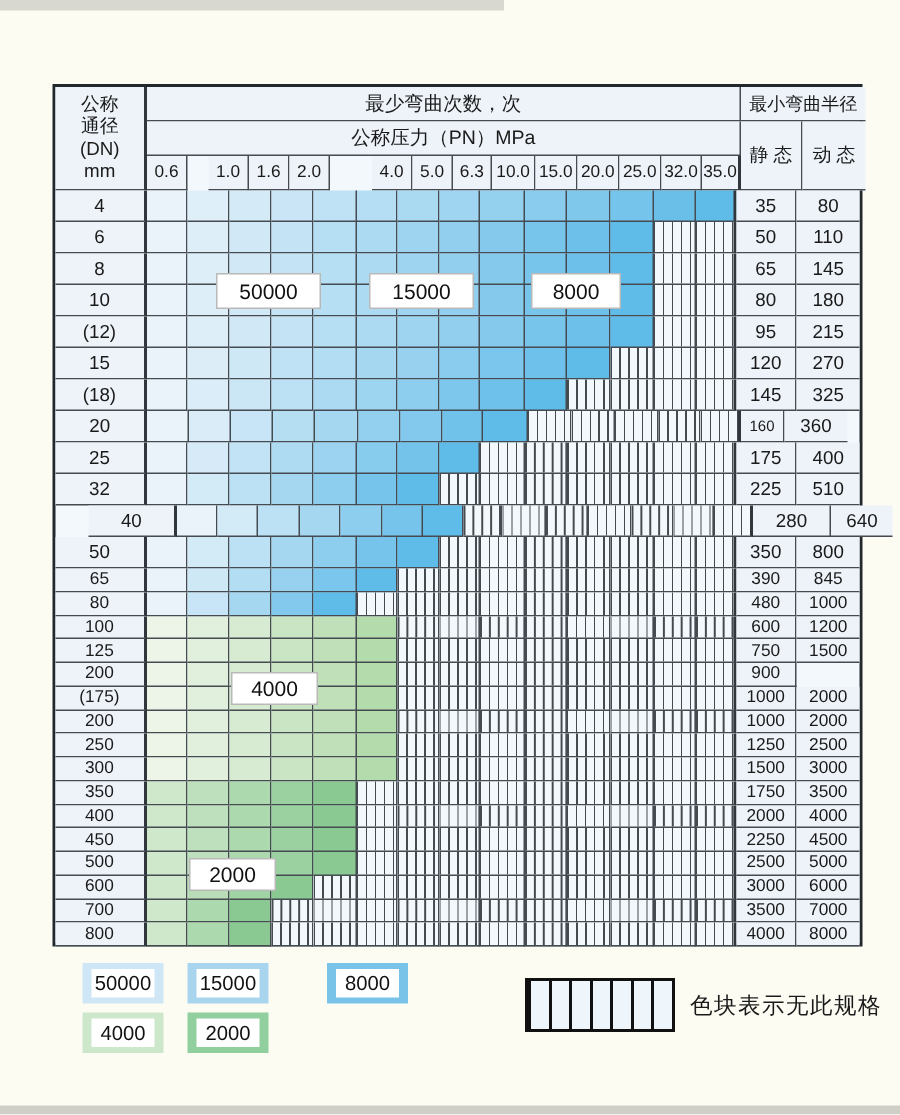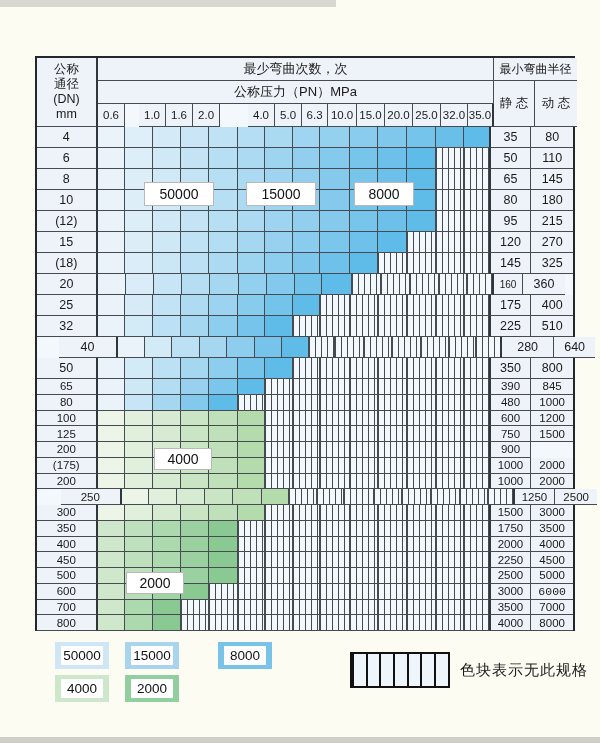--- a/index.html
+++ b/index.html
@@ -434,21 +434,21 @@
           <div class="cell c-hatch" style="width: 27px;"></div>
           <div class="cell c-hatch" style="width: 30px;"></div>
           <div class="cell c-hatch" style="width: 29px;"></div>
           <div class="cell c-hatch" style="width: 29px;"></div>
           <div class="cell c-hatch" style="width: 29px;"></div>
           <div class="cell c-hatch" style="width: 28px;"></div>
           <div class="cell c-last c-hatch" style="width: 27px;"></div>
           <div class="cell c-num" style="width: 41px; font-size: 11.5px;">1000</div>
           <div class="cell c-num c-end" style="width: 42px; font-size: 11.5px;">2000</div>
         </div>
-        <div class="trow" style="height: 15.75px; padding-left: 24px;">
+        <div class="trow" style="height: 15.75px;">
           <div class="cell c-dn" style="width: 61px; font-size: 11.5px;">250</div>
           <div class="cell" style="width: 28px; background: rgb(237, 245, 233);"></div>
           <div class="cell" style="width: 28px; background: rgb(225, 240, 221);"></div>
           <div class="cell" style="width: 28px; background: rgb(214, 235, 209);"></div>
           <div class="cell" style="width: 28px; background: rgb(202, 229, 196);"></div>
           <div class="cell" style="width: 29px; background: rgb(191, 224, 184);"></div>
           <div class="cell" style="width: 28px; background: rgb(179, 219, 172);"></div>
           <div class="cell c-hatch" style="width: 28px;"></div>
           <div class="cell c-hatch" style="width: 27px;"></div>
           <div class="cell c-hatch" style="width: 30px;"></div>
@@ -565,21 +565,21 @@
           <div class="cell c-hatch" style="width: 28px;"></div>
           <div class="cell c-hatch" style="width: 28px;"></div>
           <div class="cell c-hatch" style="width: 27px;"></div>
           <div class="cell c-hatch" style="width: 30px;"></div>
           <div class="cell c-hatch" style="width: 29px;"></div>
           <div class="cell c-hatch" style="width: 29px;"></div>
           <div class="cell c-hatch" style="width: 29px;"></div>
           <div class="cell c-hatch" style="width: 28px;"></div>
           <div class="cell c-last c-hatch" style="width: 27px;"></div>
           <div class="cell c-num" style="width: 41px; font-size: 11.5px;">3000</div>
-          <div class="cell c-num c-end" style="width: 42px; font-size: 11.5px; font-family: Liberation Mono, monospace;">6000</div>
+          <div class="cell c-num c-end" style="width: 42px; font-size: 11.5px;">6000</div>
         </div>
         <div class="trow" style="height: 15.75px;">
           <div class="cell c-dn" style="width: 61px; font-size: 11.5px;">700</div>
           <div class="cell" style="width: 28px; background: rgb(207, 231, 202);"></div>
           <div class="cell" style="width: 28px; background: rgb(173, 217, 174);"></div>
           <div class="cell" style="width: 28px; background: rgb(138, 202, 146);"></div>
           <div class="cell c-hatch" style="width: 28px;"></div>
           <div class="cell c-hatch" style="width: 29px;"></div>
           <div class="cell c-hatch" style="width: 28px;"></div>
           <div class="cell c-hatch" style="width: 28px;"></div>

